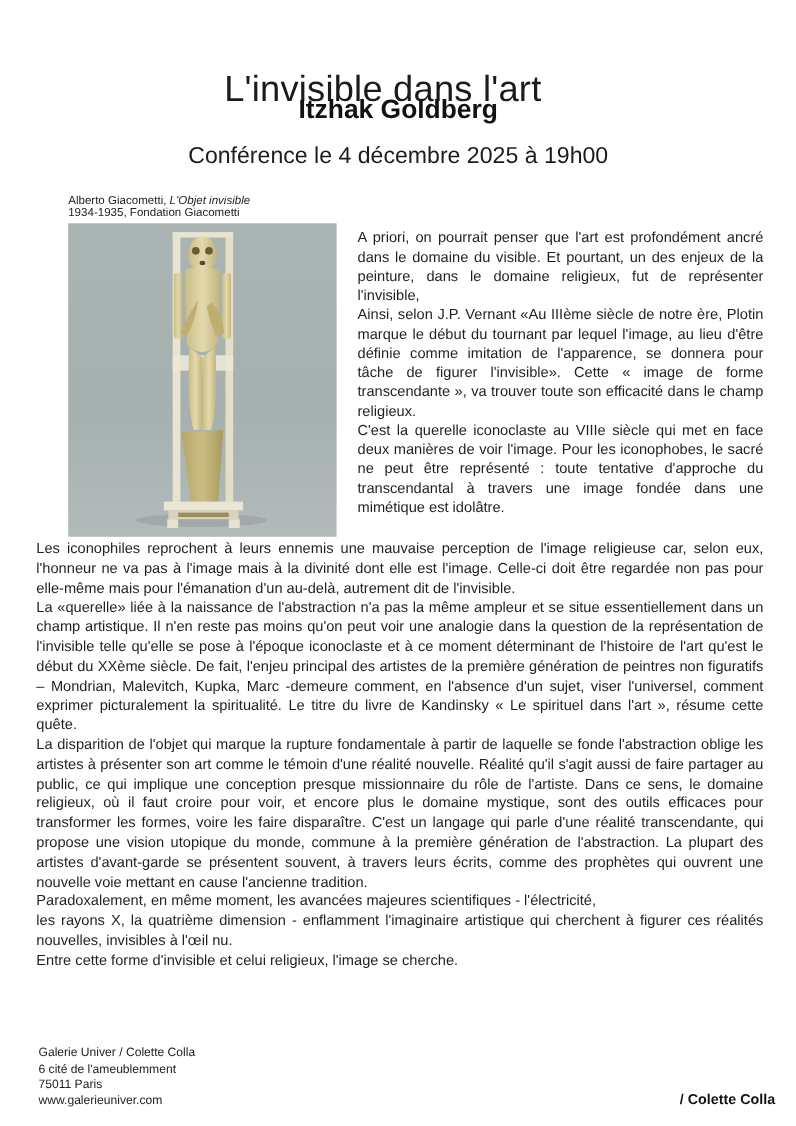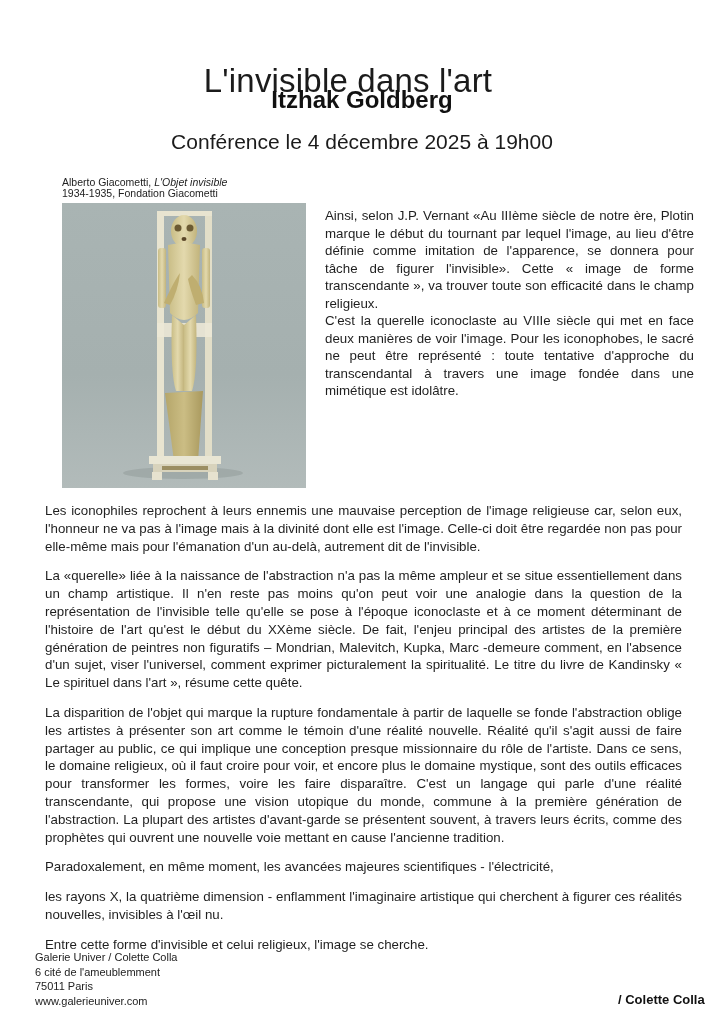--- a/index.html
+++ b/index.html
@@ -13,21 +13,21 @@
            font-size: 21px; line-height: 26px; color: #1b1b1b; }
   .caption { position: absolute; left: 62px; top: 177px; font-size: 10.5px; line-height: 11px; color: #222; }
   .caption em { }
   .artwork { position: absolute; left: 62px; top: 203px; width: 244px; height: 285px;
              background: linear-gradient(180deg, #a9b4b3 0%, #a5b0af 60%, #b2bbba 100%); overflow: hidden; }
   .intro { position: absolute; left: 325px; top: 207px; width: 369px; font-size: 13.3px; line-height: 17.5px;
            text-align: justify; color: #1f1f1f; }
   .intro p { margin: 0; }
   .body-text { position: absolute; left: 33px; top: 490px; width: 661px; font-size: 13.3px; line-height: 17.8px;
                text-align: justify; color: #1f1f1f; }
-  .body-text p { margin: 12px; }
+  .body-text p { margin: 0; }
   .last-line { text-align-last: left; }
   .footer-address { position: absolute; left: 15px; top: 950px; font-size: 11px; line-height: 14.5px; color: #222; margin-left: 20px; }
   .logo { position: absolute; left: 470px; top: 963px; width: 240px; height: 50px; }
   .logo-main { font-size: 28px; line-height: 30px; color: #111; white-space: nowrap; }
   .logo-main .light { font-weight: 300; letter-spacing: -0.3px; }
   .logo-main .bold { font-weight: 700; letter-spacing: 0.5px; }
   .logo-sub { position: absolute; left: 148px; top: 29px; font-size: 13px; font-weight: 700; white-space: nowrap; color: #111; }
 </style>
 </head>
 <body>
@@ -84,20 +84,21 @@
 
     <rect x="87" y="253" width="72" height="8" fill="#e9e6d4"></rect>
     <rect x="91" y="261" width="64" height="8" fill="#d8d3bc"></rect>
     <rect x="100" y="263" width="46" height="4" fill="#9b8e62"></rect>
     <rect x="90" y="269" width="10" height="8" fill="#e6e2cf"></rect>
     <rect x="146" y="269" width="10" height="8" fill="#e6e2cf"></rect>
   </svg>
 </div>
 
 <div class="intro">
+  <p>A priori, on pourrait penser que l'art est profondément ancré dans le domaine du visible. Et pourtant, un des enjeux de la peinture, dans le domaine religieux, fut de représenter l'invisible,</p>
   <p>Ainsi, selon J.P. Vernant «Au IIIème siècle de notre ère, Plotin marque le début du tournant par lequel l'image, au lieu d'être définie comme imitation de l'apparence, se donnera pour tâche de figurer l'invisible». Cette « image de forme transcendante », va trouver toute son efficacité dans le champ religieux.</p>
   <p class="last-line">C'est la querelle iconoclaste au VIIIe siècle qui met en face deux manières de voir l'image. Pour les iconophobes, le sacré ne peut être représenté : toute tentative d'approche du transcendantal à travers une image fondée dans une mimétique est idolâtre.</p>
 </div>
 
 <div class="body-text">
   <p>Les iconophiles reprochent à leurs ennemis une mauvaise perception de l'image religieuse car, selon eux, l'honneur ne va pas à l'image mais à la divinité dont elle est l'image. Celle-ci doit être regardée non pas pour elle-même mais pour l'émanation d'un au-delà, autrement dit de l'invisible.</p>
   <p>La «querelle» liée à la naissance de l'abstraction n'a pas la même ampleur et se situe essentiellement dans un champ artistique. Il n'en reste pas moins qu'on peut voir une analogie dans la question de la représentation de l'invisible telle qu'elle se pose à l'époque iconoclaste et à ce moment déterminant de l'histoire de l'art qu'est le début du XXème siècle. De fait, l'enjeu principal des artistes de la première génération de peintres non figuratifs – Mondrian, Malevitch, Kupka, Marc -demeure comment, en l'absence d'un sujet, viser l'universel, comment exprimer picturalement la spiritualité. Le titre du livre de Kandinsky « Le spirituel dans l'art », résume cette quête.</p>
   <p>La disparition de l'objet qui marque la rupture fondamentale à partir de laquelle se fonde l'abstraction oblige les artistes à présenter son art comme le témoin d'une réalité nouvelle. Réalité qu'il s'agit aussi de faire partager au public, ce qui implique une conception presque missionnaire du rôle de l'artiste. Dans ce sens, le domaine religieux, où il faut croire pour voir, et encore plus le domaine mystique, sont des outils efficaces pour transformer les formes, voire les faire disparaître. C'est un langage qui parle d'une réalité transcendante, qui propose une vision utopique du monde, commune à la première génération de l'abstraction. La plupart des artistes d'avant-garde se présentent souvent, à travers leurs écrits, comme des prophètes qui ouvrent une nouvelle voie mettant en cause l'ancienne tradition.</p>
   <p style="text-align:left">Paradoxalement, en même moment, les avancées majeures scientifiques - l'électricité,</p>
   <p>les rayons X, la quatrième dimension - enflamment l'imaginaire artistique qui cherchent à figurer ces réalités nouvelles, invisibles à l'œil nu.</p>

